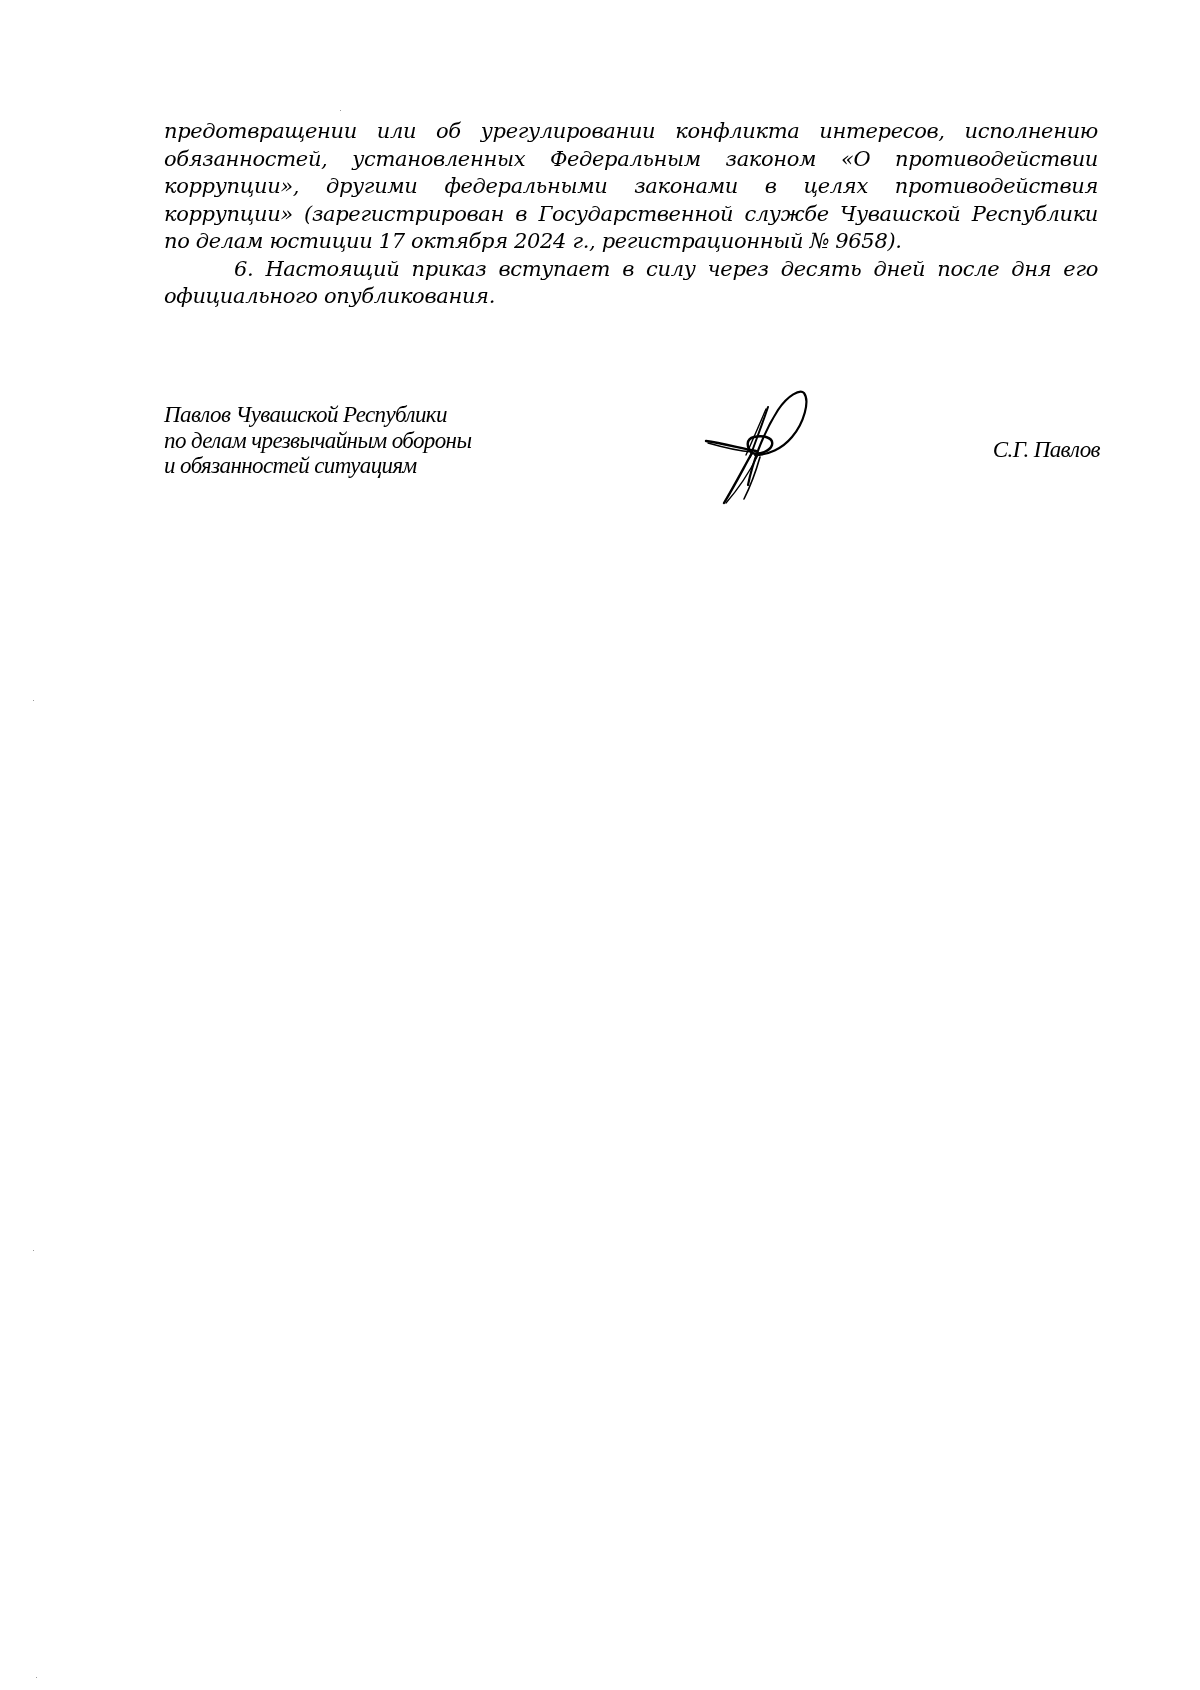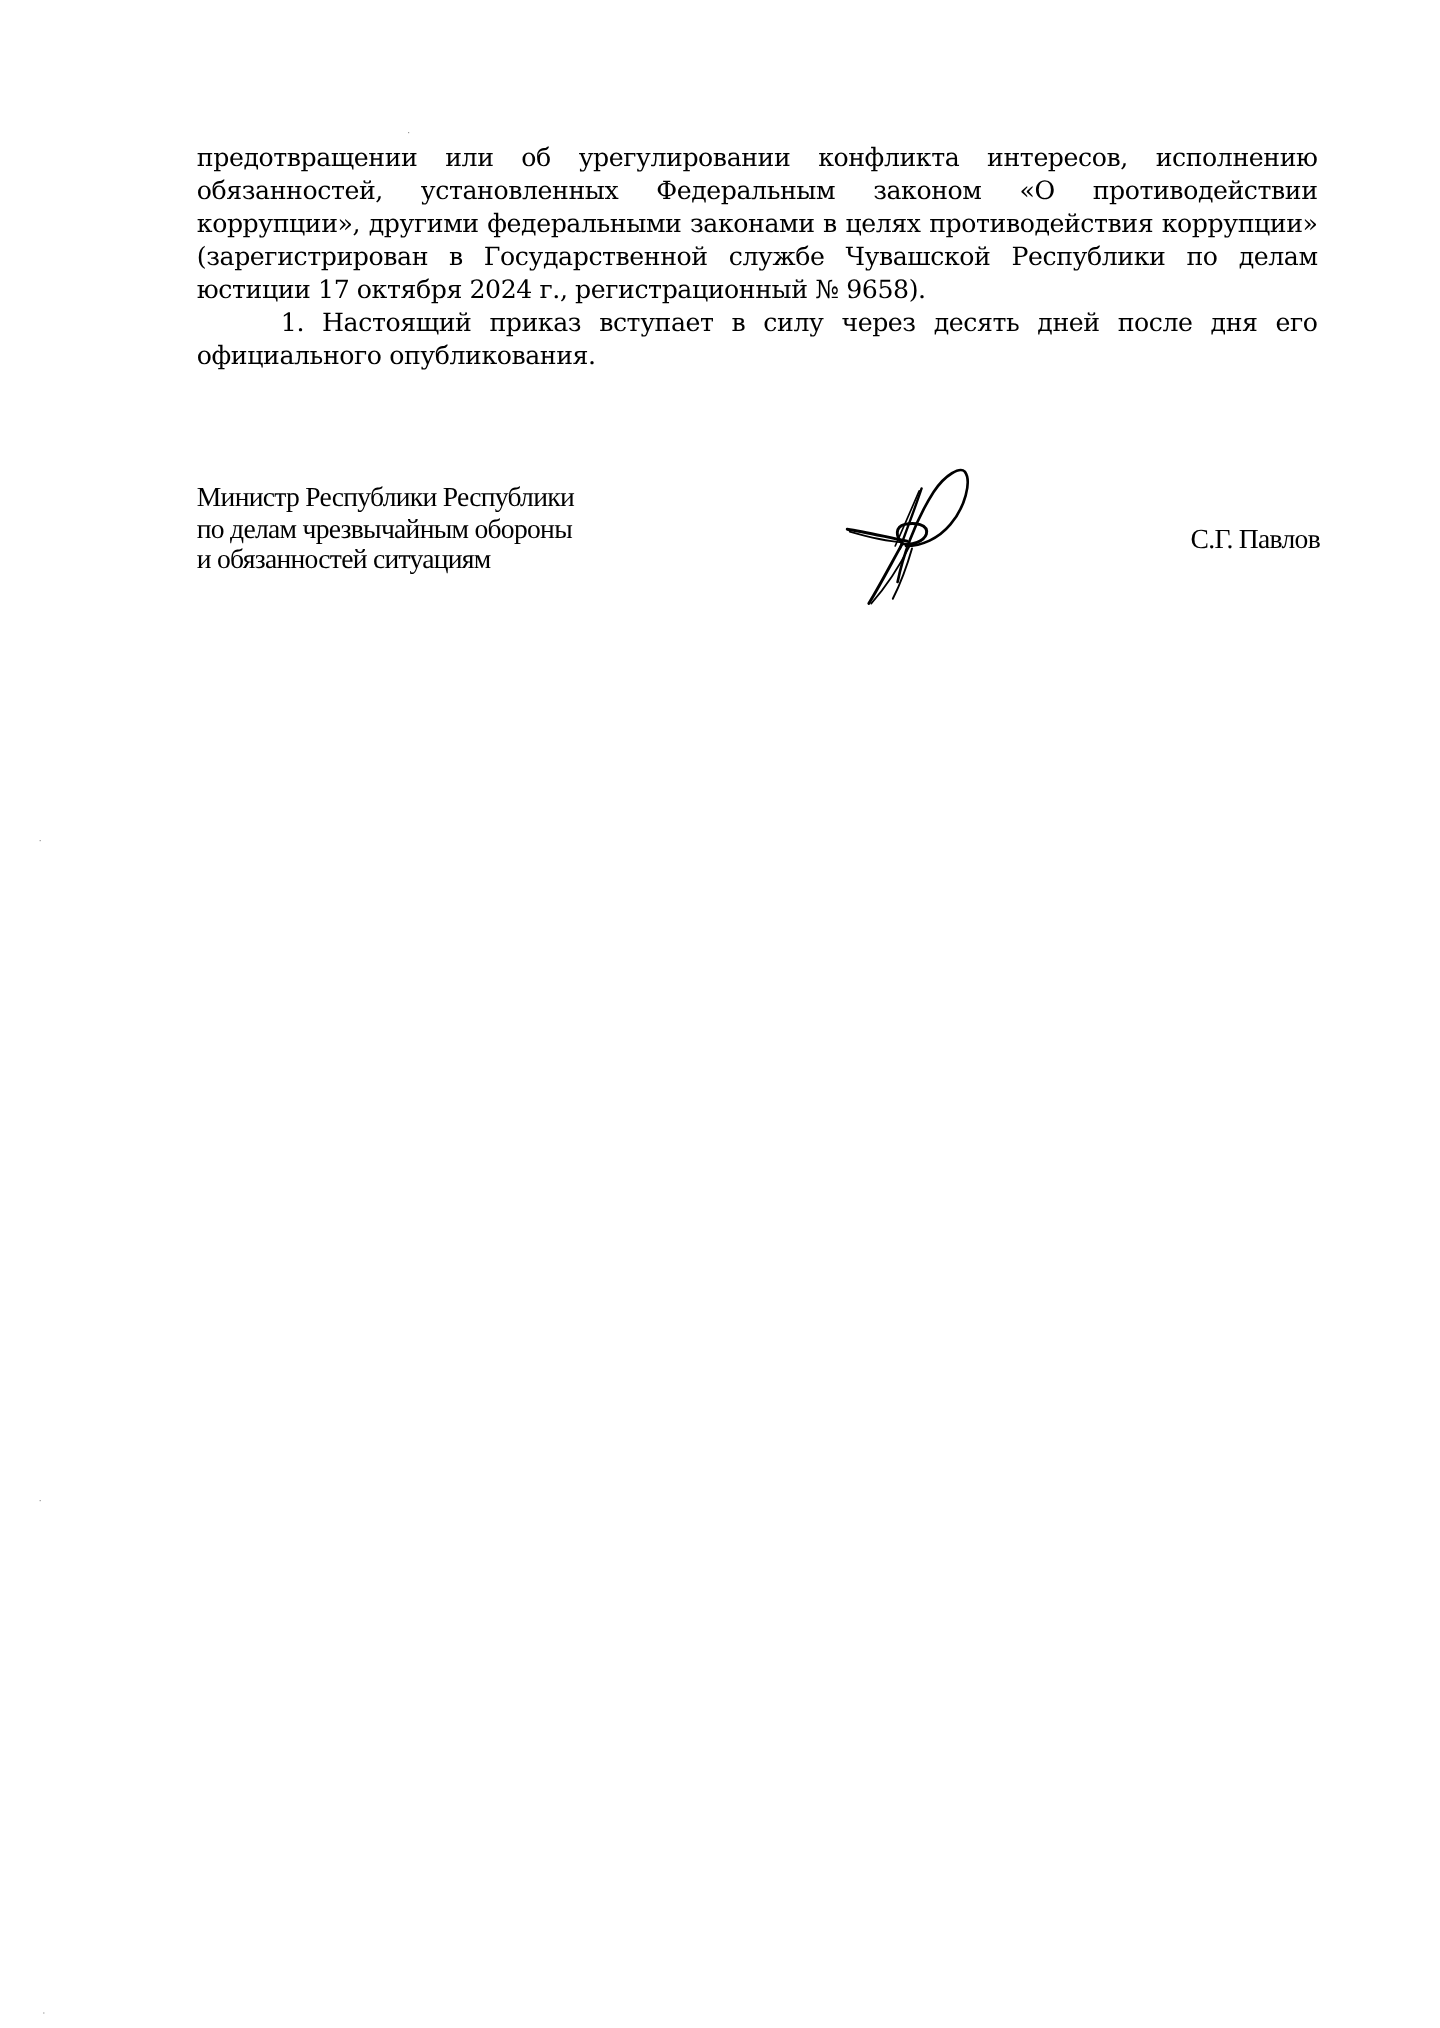--- a/index.html
+++ b/index.html
@@ -13,20 +13,21 @@
       position: relative;
       overflow: hidden;
       color: #000000;
     }
     .page {
       position: absolute;
       left: 0; top: 0;
       width: 1200px;
       height: 1451px;
       background: #ffffff;
+      font-style: italic;
     }
     .body-text {
       position: absolute;
       left: 164px;
       top: 118px;
       width: 934px;
       font-family: "DejaVu Serif", "Liberation Serif", serif;
       font-size: 21px;
       line-height: 27.5px;
       color: #000;
@@ -79,26 +80,26 @@
       background: #9a9a9a;
     }
   </style>
 </head>
 <body>
 
 <div class="page">
 
   <div class="body-text">
     <p class="para">предотвращении или об урегулировании конфликта интересов, исполнению обязанностей, установленных Федеральным законом «О противодействии коррупции», другими федеральными законами в целях противодействия коррупции» (зарегистрирован в Государственной службе Чувашской Республики по делам юстиции 17 октября 2024 г., регистрационный № 9658).</p>
-    <p class="para indent">1. Настоящий приказ вступает в силу через десять дней после дня его официального опубликования.</p>
+    <p class="para indent">6. Настоящий приказ вступает в силу через десять дней после дня его официального опубликования.</p>
   </div>
 
   <div class="signature-block">
     <div class="position-title">
-      <div>Министр Республики Республики</div>
+      <div>Павлов Чувашской Республики</div>
       <div>по делам чрезвычайным обороны</div>
       <div>и обязанностей ситуациям</div>
     </div>
     <div class="signer-name">С.Г. Павлов</div>
   </div>
 
   <svg class="signature" viewBox="0 0 120 125" xmlns="http://www.w3.org/2000/svg">
     <g fill="none" stroke="#000" stroke-linecap="round" stroke-linejoin="round">
 
       <path d="M48 100 C 52 80, 62 50, 78 25 C 88 10, 100 4, 104 8 C 110 16, 104 38, 92 52 C 82 64, 68 70, 55 70" stroke-width="2.2"></path>

